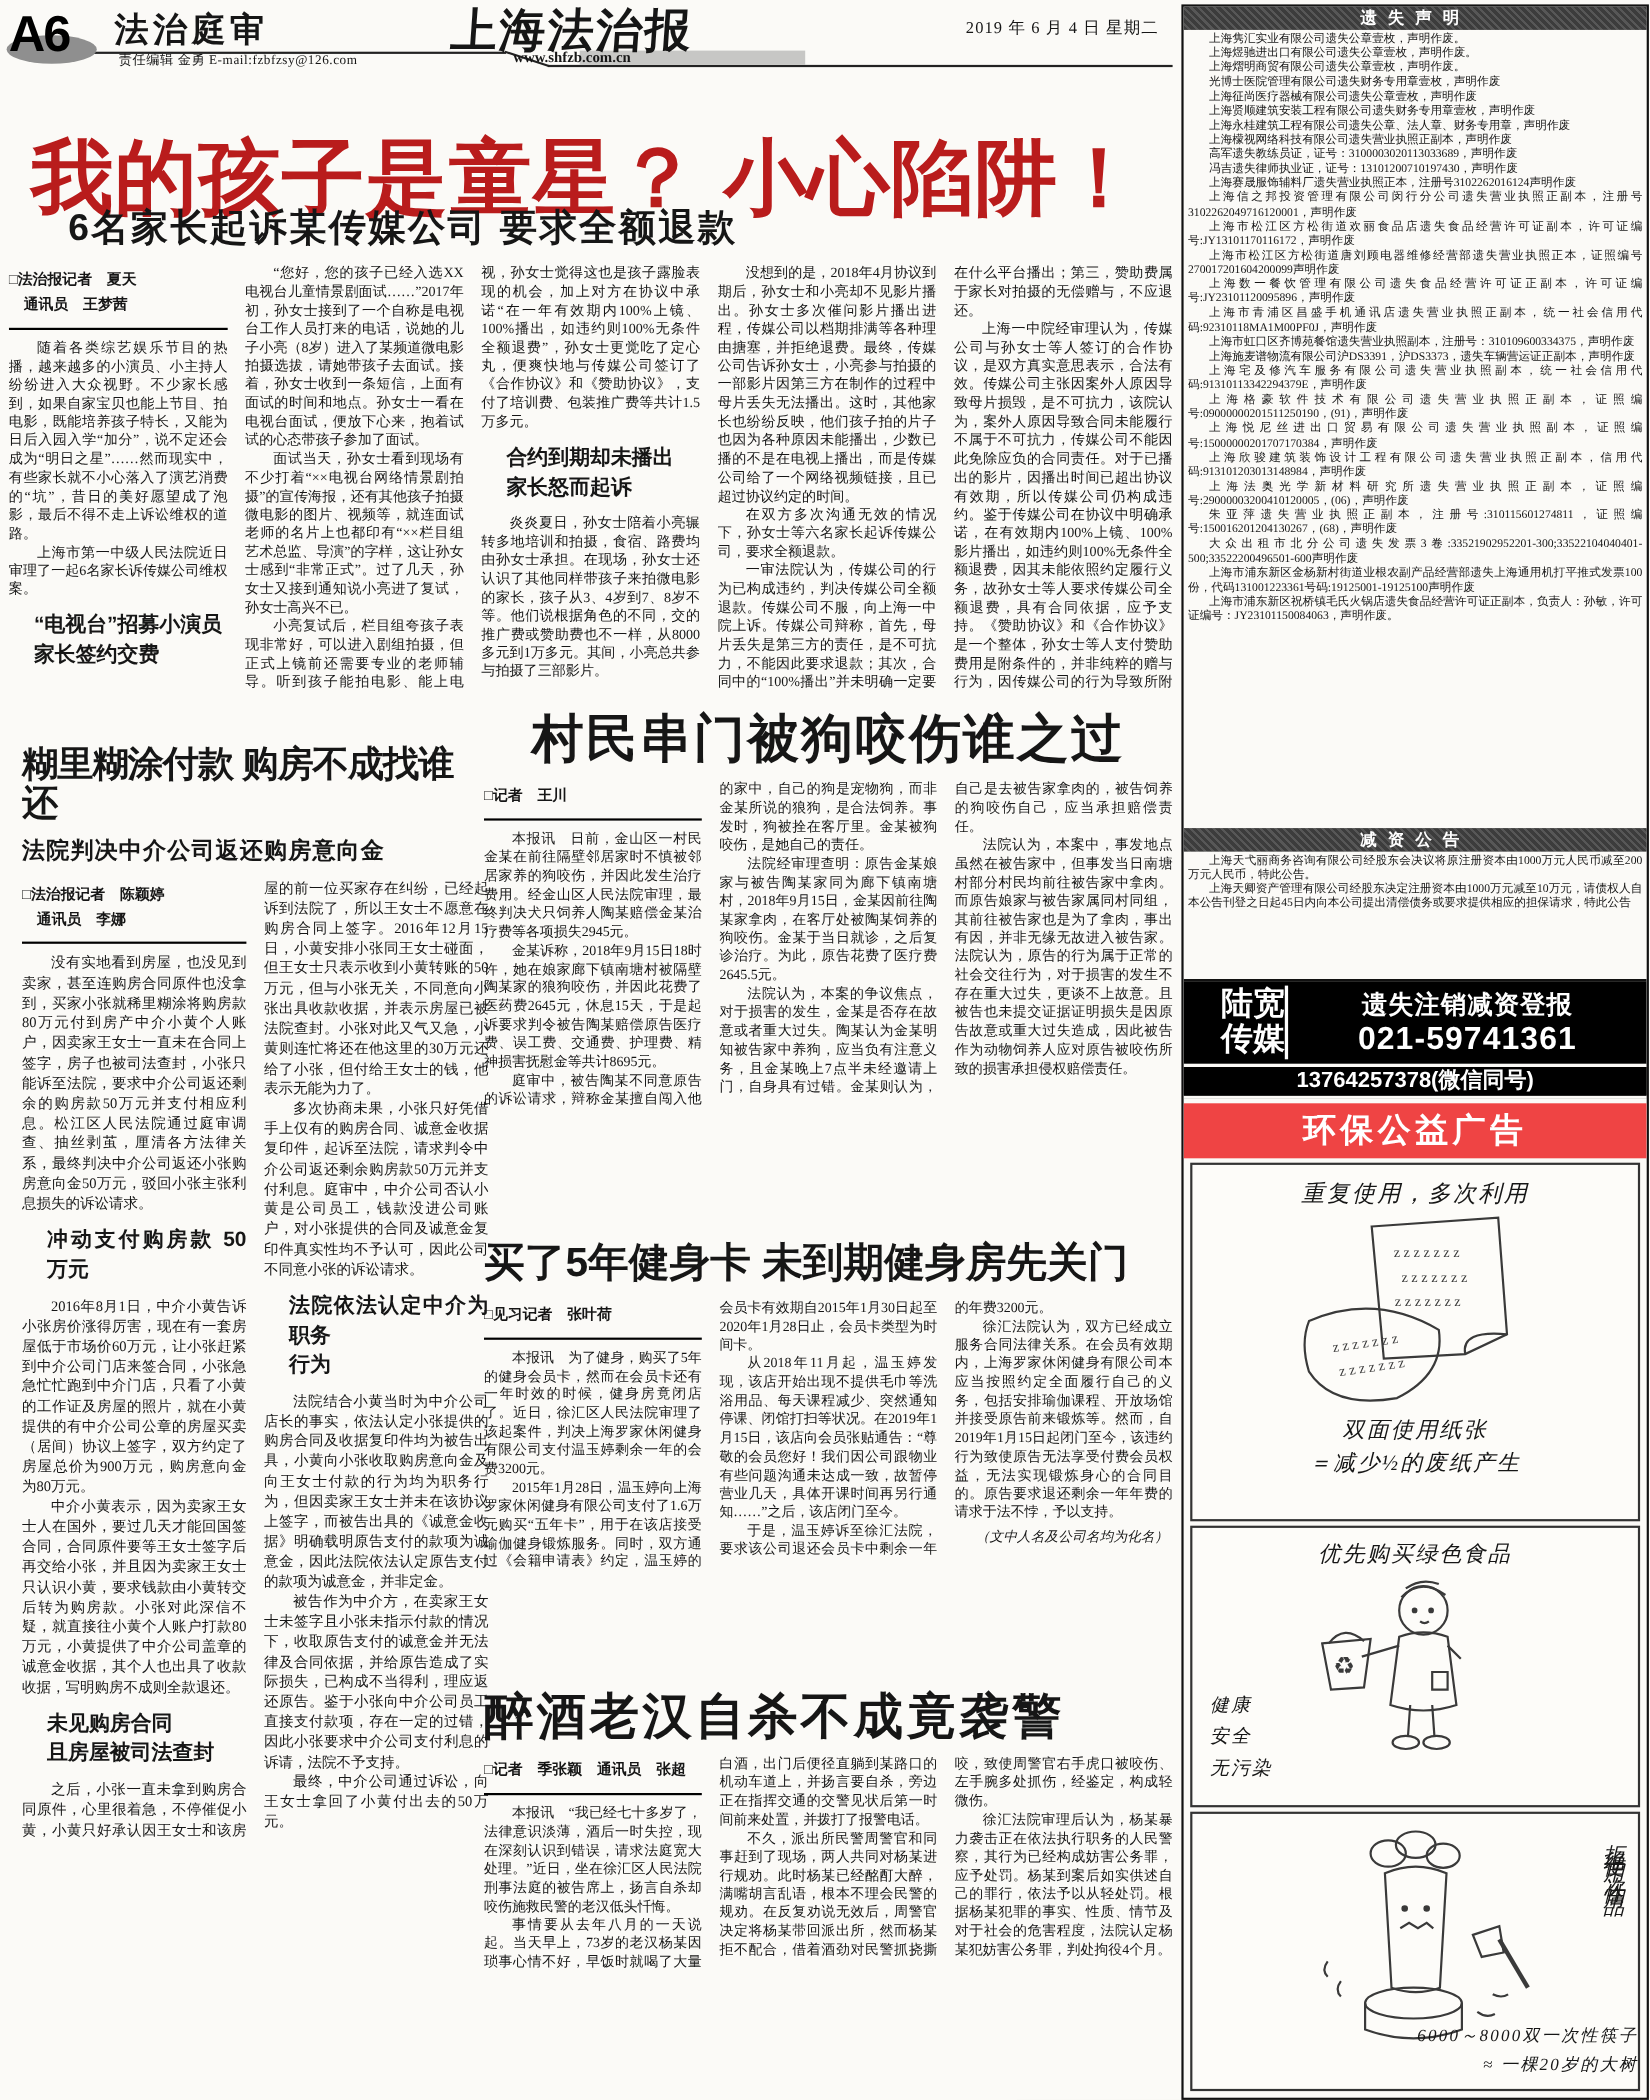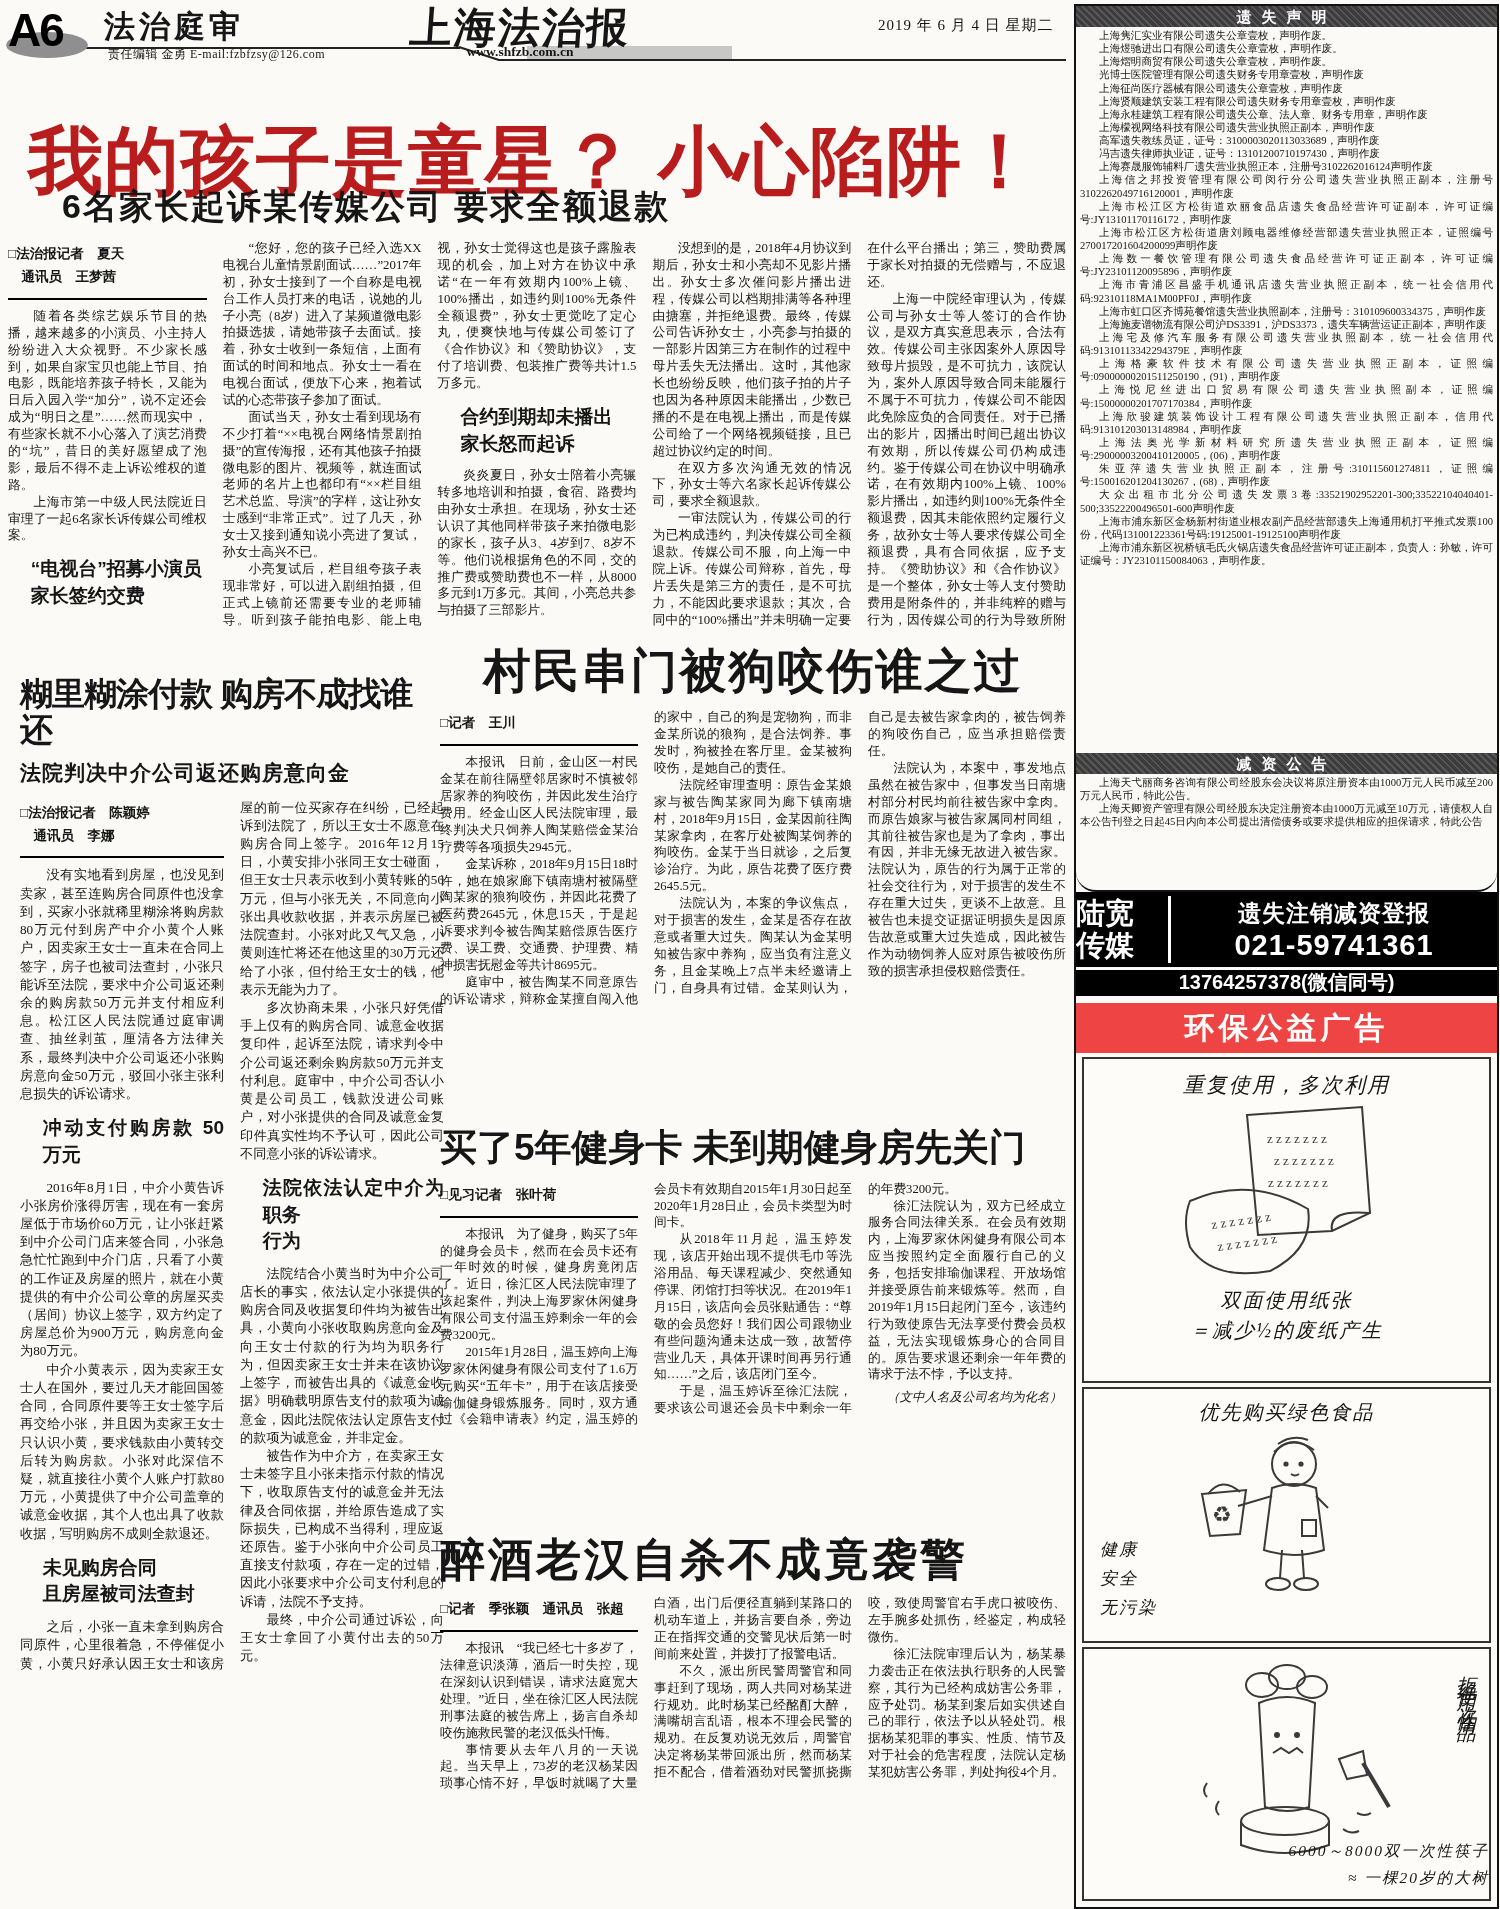--- a/index.html
+++ b/index.html
@@ -65,29 +65,29 @@
   .police h2{margin:0;font-size:45px;font-weight:900;letter-spacing:3px;line-height:1.05;}
   .police-body{margin-top:12px;height:292px;column-count:3;font-size:12.7px;line-height:1.33;}
 
   
   .sidebar{position:absolute;left:1074px;top:4px;width:421px;height:1901px;border:2px solid #111;
            background:#fbfaf7;display:flex;flex-direction:column;overflow:hidden;}
   .sb-head{height:21px;background:#3c3c3c;
            background-image:repeating-linear-gradient(45deg,#3c3c3c 0 3px,#575757 3px 5px);
            color:#fff;font-family:"Liberation Sans",sans-serif;font-weight:800;font-size:15px;
            letter-spacing:10px;text-align:center;line-height:21px;flex:none;}
-  .sb-list{padding:2px 4px;font-size:10.6px;line-height:1.24;text-align:justify;overflow:hidden;flex:none;border-radius:20px;}
+  .sb-list{padding:2px 4px;font-size:10.6px;line-height:1.24;text-align:justify;overflow:hidden;flex:none;}
   .sb-list p{margin:0;text-indent:1.8em;}
   .sb-list.lost{height:722px;}
   .sb-list.capital{height:112px;border-bottom:2px solid #111;}
 
   .lukuan{flex:none;height:104px;background:#000;color:#fff;display:flex;flex-direction:column;
           font-family:"Liberation Sans",sans-serif;border-bottom:3px solid #fbfaf7;}
   .lukuan-top{flex:1;display:flex;align-items:center;}
-  .lukuan-brand{width:92px;font-weight:900;font-size:29px;line-height:1.1;text-align:left;
+  .lukuan-brand{width:92px;font-weight:900;font-size:29px;line-height:1.1;text-align:right;
                 border-right:3px solid #fff;padding:2px 0;}
   .lukuan-right{flex:1;text-align:center;}
   .lukuan-service{font-weight:900;font-size:23px;letter-spacing:1px;}
   .lukuan-phone{font-weight:900;font-size:29px;letter-spacing:1px;}
   .lukuan-mobile{flex:none;height:26px;line-height:24px;text-align:center;font-weight:900;
                  font-size:20px;border-top:3px solid #fbfaf7;background:#000;}
 
   .eco-banner{flex:none;height:50px;margin-top:4px;background:#ef4444;color:#fff;text-align:center;
               line-height:50px;font-family:"Liberation Sans",sans-serif;font-weight:900;font-size:30px;
               letter-spacing:4px;}

